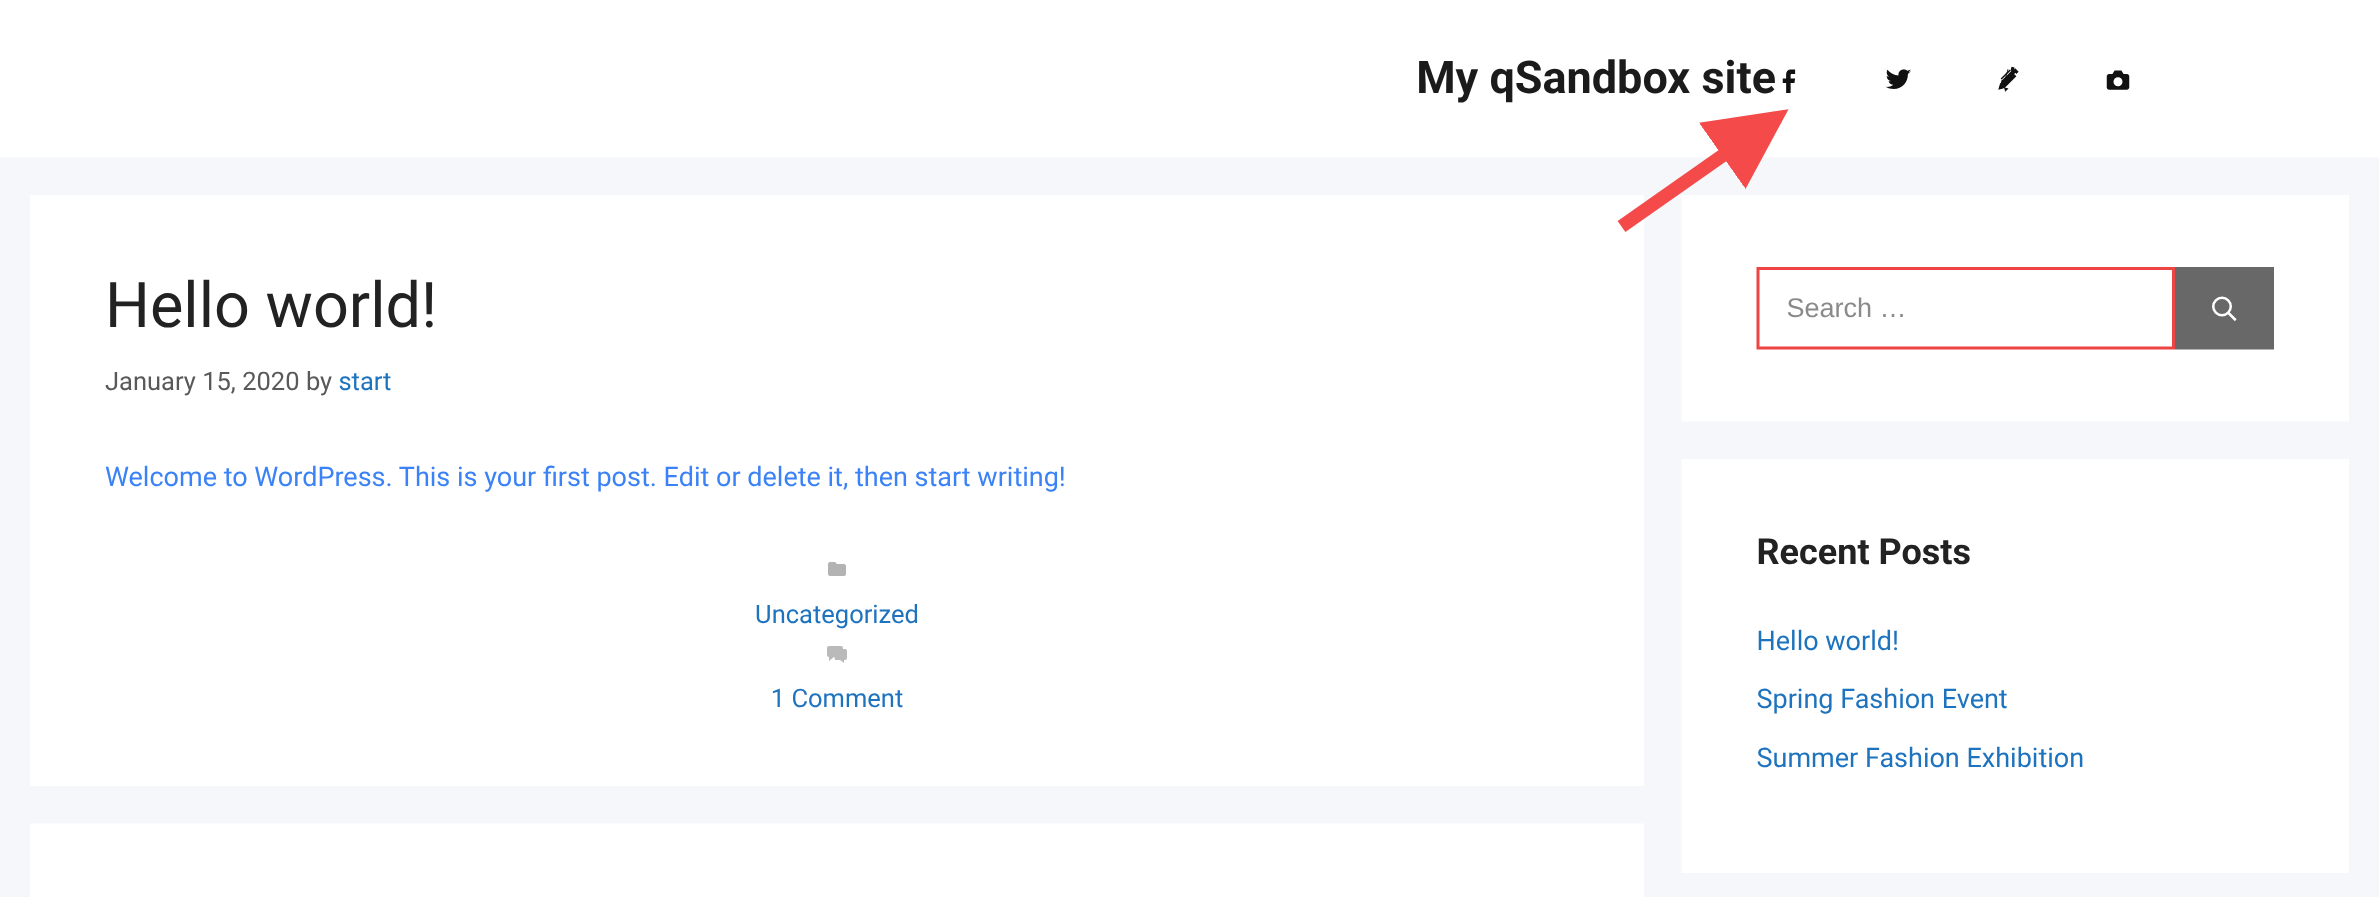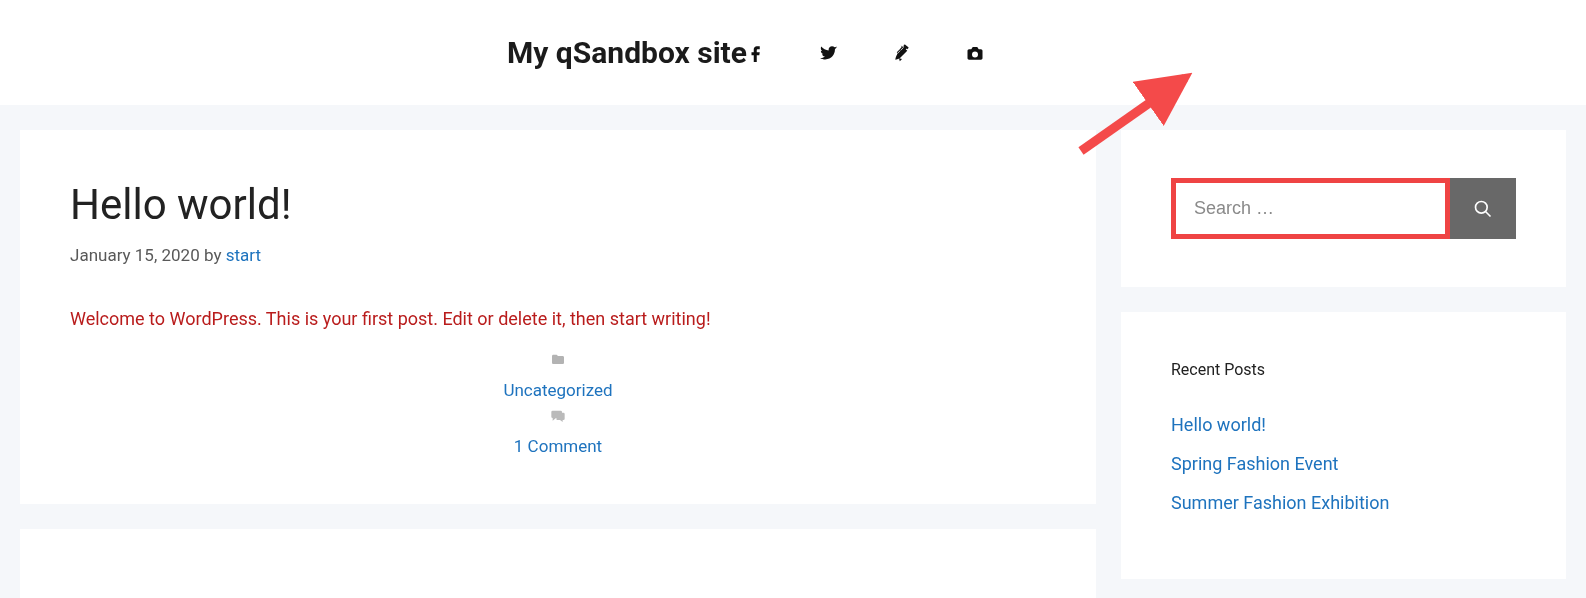--- a/index.html
+++ b/index.html
@@ -6,21 +6,21 @@
     body {
       font-family: -apple-system, BlinkMacSystemFont, "Segoe UI", Roboto, Arial, sans-serif;
       background: #f5f7fa;
       color: #222;
       width: 1586px;
     }
     .header {
       background: #fff;
       display: flex;
       align-items: center;
-      justify-content: center;
+      justify-content: flex-end;
       padding: 35px 70px 35px 70px;
     }
     .site-title {
       font-size: 30px;
       font-weight: 700;
       color: #1b1b1b;
     }
     .social-icons {
       display: flex;
       gap: 55px;
@@ -69,23 +69,23 @@
       font-size: 17px;
       color: #595959;
       margin-bottom: 40px;
     }
     .post-meta .author-link {
       color: #1e73be;
       text-decoration: none;
     }
     .post-content {
       font-size: 18px;
-      color: #b91c1c;
+      color: #3b82f6;
       line-height: 1.5;
-      margin-bottom: 20px;
+      margin-bottom: 40px;
     }
     .post-footer-row {
       display: flex;
       align-items: center;
       gap: 12px;
       margin-bottom: 8px;
       font-size: 17px;
       flex-direction: column;
     }
     .post-footer-row a {
@@ -100,21 +100,21 @@
     }
     .sidebar-card {
       background: #fff;
       padding: 48px 50px 48px 50px;
     }
     .search-row {
       display: flex;
     }
     .search-input {
       flex: 1;
-      border: 5px solid #ef4444;
+      border: 2px solid #ef4444;
       padding: 15px 18px;
       font-size: 18px;
       color: #666;
       outline: none;
     }
     .search-input::placeholder {
       color: #8a8a8a;
     }
     .search-button {
       width: 66px;
@@ -126,22 +126,22 @@
       cursor: pointer;
     }
     .search-button svg {
       width: 20px;
       height: 20px;
       stroke: #fff;
       fill: none;
       stroke-width: 2;
     }
     .widget-title {
-      font-size: 16px;
-      font-weight: 400;
+      font-size: 24px;
+      font-weight: 700;
       color: #222;
       margin-bottom: 35px;
     }
     .recent-list {
       list-style: none;
     }
     .recent-list li {
       margin-bottom: 18px;
     }
     .recent-list a {

